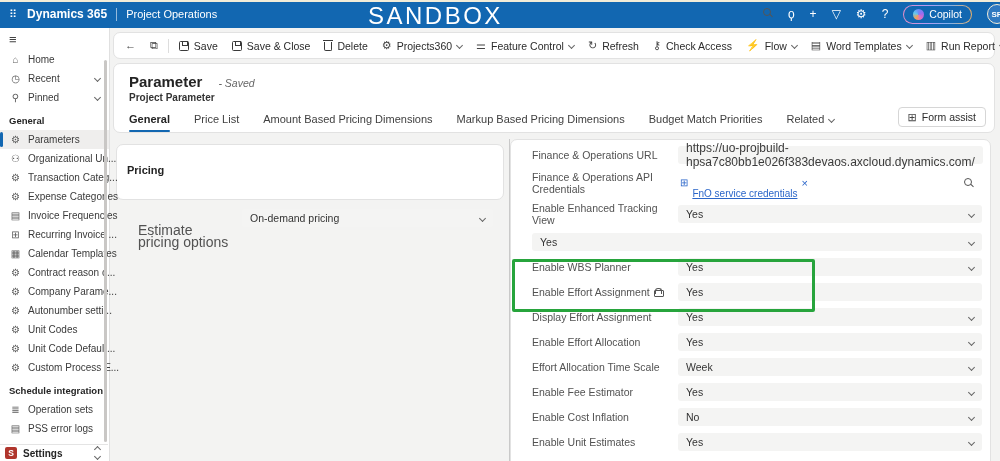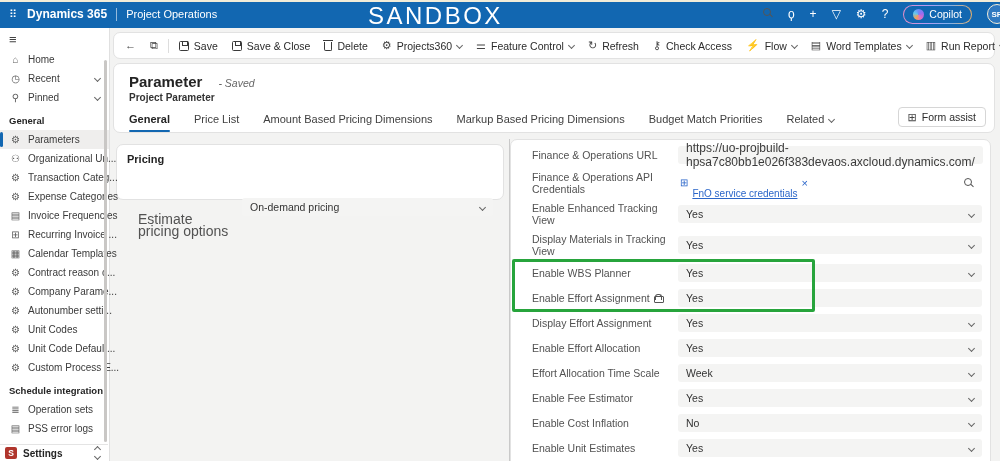--- a/index.html
+++ b/index.html
@@ -58,21 +58,21 @@
   .page-status { font-size:10.5px; color:#666;font-style:italic; }
   .page-entity { padding:2px 0 0 15px; font-size:10px; font-weight:bold; color:#333; }
   .tabs { position:absolute; left:15px; bottom:0; display:flex; gap:24px; }
   .tab { font-size:11px; color:#404040; padding:5px 0 7px 0; cursor:pointer; display:flex; align-items:center; gap:5px; position:relative; white-space:nowrap; }
   .tab.active { font-weight:bold; color:#242424; }
   .tab.active::after { content:""; position:absolute; left:0; right:0; bottom:0; height:2.5px; background:#1267b1; border-radius:2px; }
   .form-assist { position:absolute; right:8px; bottom:5px; display:flex; align-items:center; gap:5px; border:1px solid #d6d6d6; border-radius:4px; background:#fff; padding:3px 9px; font-size:10.5px; color:#2b2b2b; cursor:pointer; font-family:inherit; }
 
   
   .pricing-card { left:6px; top:116px; width:388px; height:56px; padding:8px 10px; }
-  .section-title { font-size:11px; font-weight:bold; color:#242424; }
+  .section-title { font-size:11px; font-weight:bold; color:#242424;margin-top:11px; }
   .vdivider { position:absolute; left:399px; top:111px; bottom:0; width:1px; background:#c9c9c9; }
   .rightcard { left:400px; top:111px; right:9px; bottom:-8px; background:#fff; border:1px solid #e2e2e2; border-radius:7px 7px 0 0; padding:6px 8px 0 10px; overflow:hidden; position:absolute; }
 
   .field-row { display:flex; align-items:center; min-height:18px; margin-bottom:7px;padding-left:11px; }
   .flabel { width:146px; padding-right:10px; font-size:10.5px; line-height:12px; color:#525252; flex:none; }
   .fcontrol { flex:1; height:18px; background:#f4f4f3; border-radius:3px; display:flex; align-items:center; padding:0 8px; font-size:10.5px; color:#333; position:relative; cursor:pointer; }
   .fcontrol .chev { position:absolute; right:8px; }
   .fcontrol.text { font-size:12px; color:#3b3b3b; cursor:text; }
   .fcontrol.lookup { background:transparent; padding:0 2px; }
   .chip { display:flex; align-items:center; gap:4px; }
@@ -346,21 +346,20 @@
           </div>
         </div>
         <div class="field-row">
           <label class="flabel">Enable Enhanced Tracking View</label>
           <div class="fcontrol select">
             <span>Yes</span>
             <span class="chev"></span>
           </div>
         </div>
         <div class="field-row">
-          <label class="flabel">Display Materials in Tracking View</label>
           <div class="fcontrol select">
             <span>Yes</span>
             <span class="chev"></span>
           </div>
         </div>
         <div class="field-row">
           <label class="flabel">Enable WBS Planner</label>
           <div class="fcontrol select">
             <span>Yes</span>
             <span class="chev"></span>

